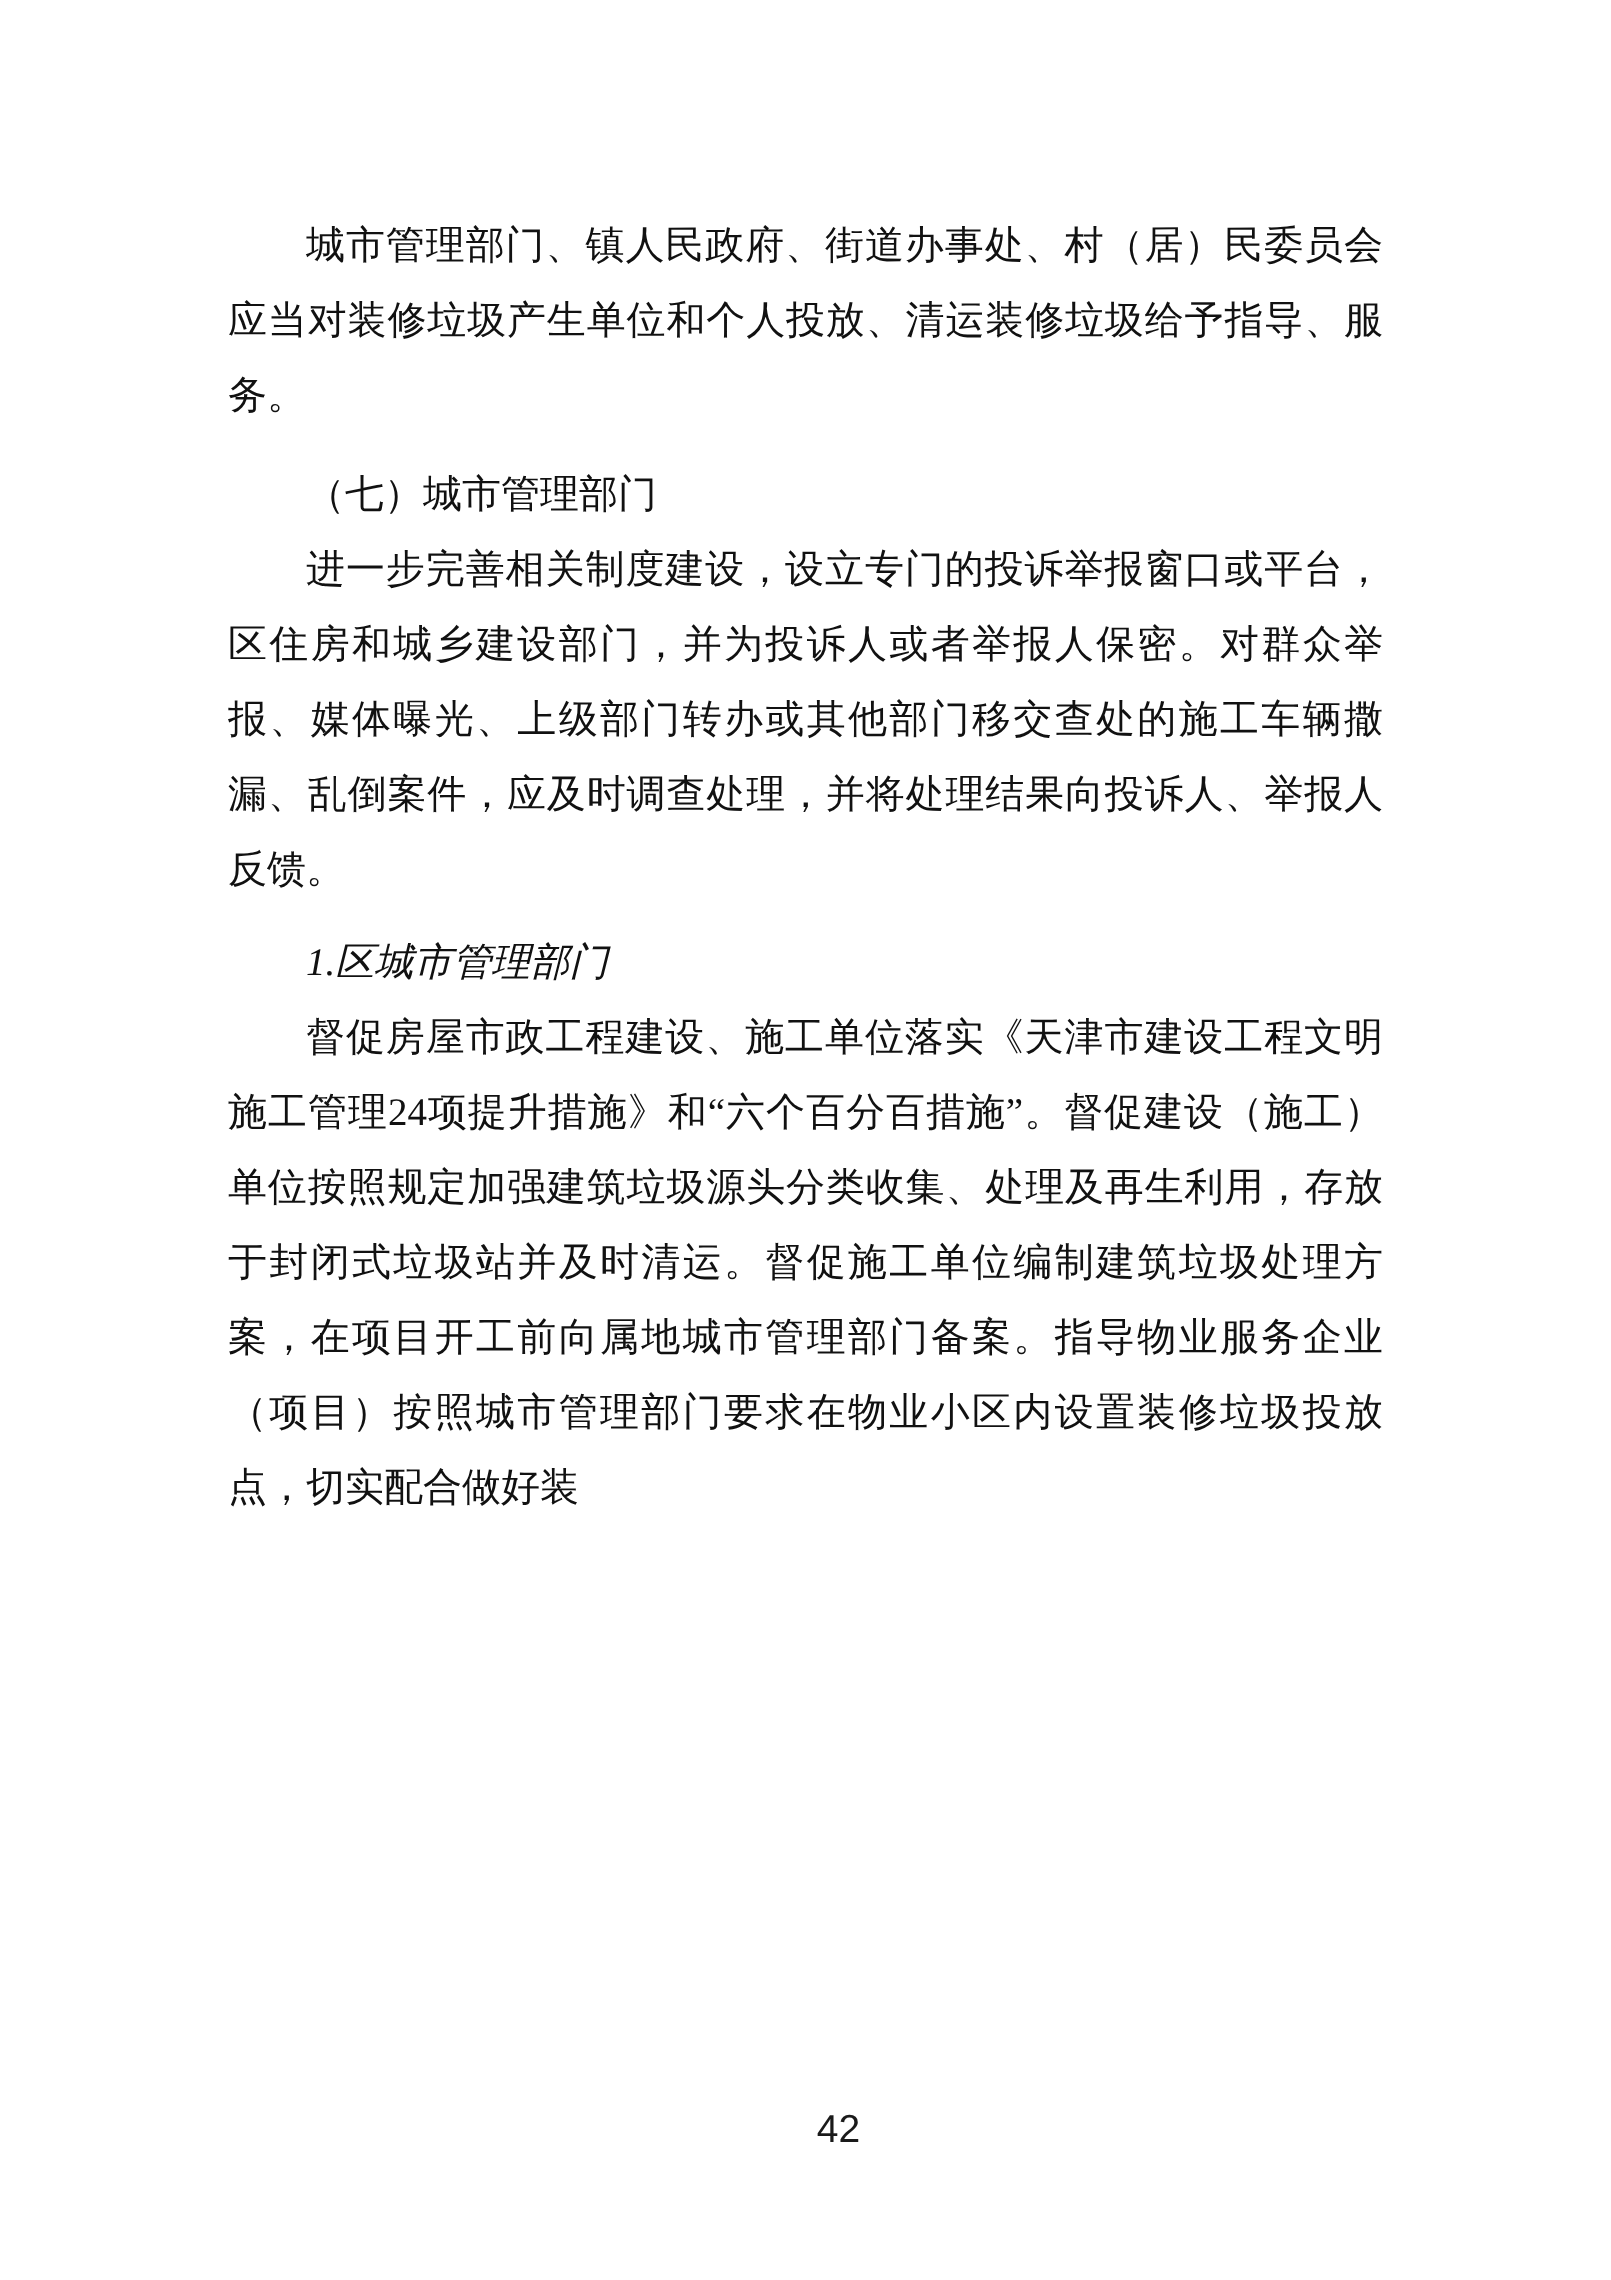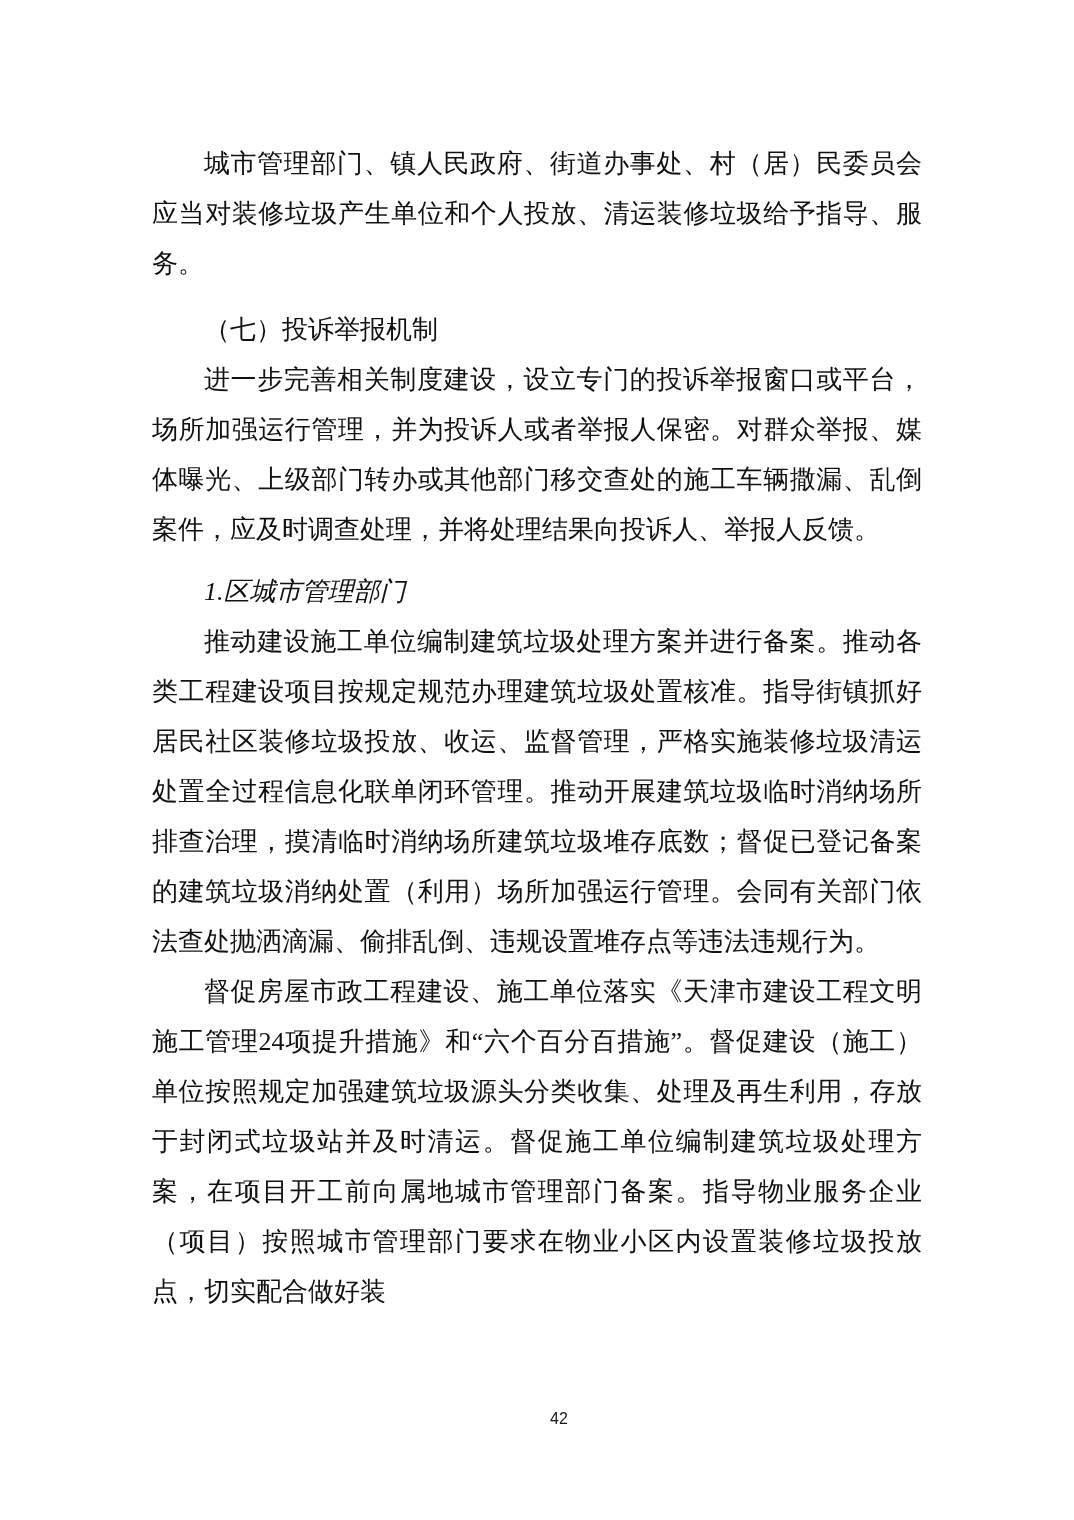--- a/index.html
+++ b/index.html
@@ -35,32 +35,31 @@
   .sp20 { margin-top: 20px; }
   .sp12 { margin-top: 12px; font-style: italic; }
   .sp0  { margin-top: 0; }
   .page-number {
     position: absolute;
     left: 0;
     right: 0;
     top: 1404px;
     text-align: center;
     font-family: "Liberation Sans", "DejaVu Sans", sans-serif;
-    font-size: 16px;
+    font-size: 26px;
     line-height: 30px;
     color: #1a1a1a;
     margin-left: 44px;
   }
 </style>
 </head>
 <body>
 
 <div class="page">
   <div class="content">
     <p class="para">城市管理部门、镇人民政府、街道办事处、村（居）民委员会应当对装修垃圾产生单位和个人投放、清运装修垃圾给予指导、服务。</p>
-    <p class="para sp16">（七）投诉举报机制</p>
-    <p class="para">进一步完善相关制度建设，设立专门的投诉举报窗口或平台，场所加强运行管理，并为投诉人或者举报人保密。对群众举报、媒体曝光、上级部门转办或其他部门移交查处的施工车辆撒漏、乱倒案件，应及时调查处理，并将处理结果向投诉人、举报人反馈。</p>
+    <p class="para sp16">（七）城市管理部门</p>
+    <p class="para">进一步完善相关制度建设，设立专门的投诉举报窗口或平台，区住房和城乡建设部门，并为投诉人或者举报人保密。对群众举报、媒体曝光、上级部门转办或其他部门移交查处的施工车辆撒漏、乱倒案件，应及时调查处理，并将处理结果向投诉人、举报人反馈。</p>
     <p class="para sp12">1.区城市管理部门</p>
-    <p class="para">推动建设施工单位编制建筑垃圾处理方案并进行备案。推动各类工程建设项目按规定规范办理建筑垃圾处置核准。指导街镇抓好居民社区装修垃圾投放、收运、监督管理，严格实施装修垃圾清运处置全过程信息化联单闭环管理。推动开展建筑垃圾临时消纳场所排查治理，摸清临时消纳场所建筑垃圾堆存底数；督促已登记备案的建筑垃圾消纳处置（利用）场所加强运行管理。会同有关部门依法查处抛洒滴漏、偷排乱倒、违规设置堆存点等违法违规行为。</p>
     <p class="para">督促房屋市政工程建设、施工单位落实《天津市建设工程文明施工管理24项提升措施》和“六个百分百措施”。督促建设（施工）单位按照规定加强建筑垃圾源头分类收集、处理及再生利用，存放于封闭式垃圾站并及时清运。督促施工单位编制建筑垃圾处理方案，在项目开工前向属地城市管理部门备案。指导物业服务企业（项目）按照城市管理部门要求在物业小区内设置装修垃圾投放点，切实配合做好装</p>
   </div>
   <div class="page-number">42</div>
 </div>
 
 </body></html>

